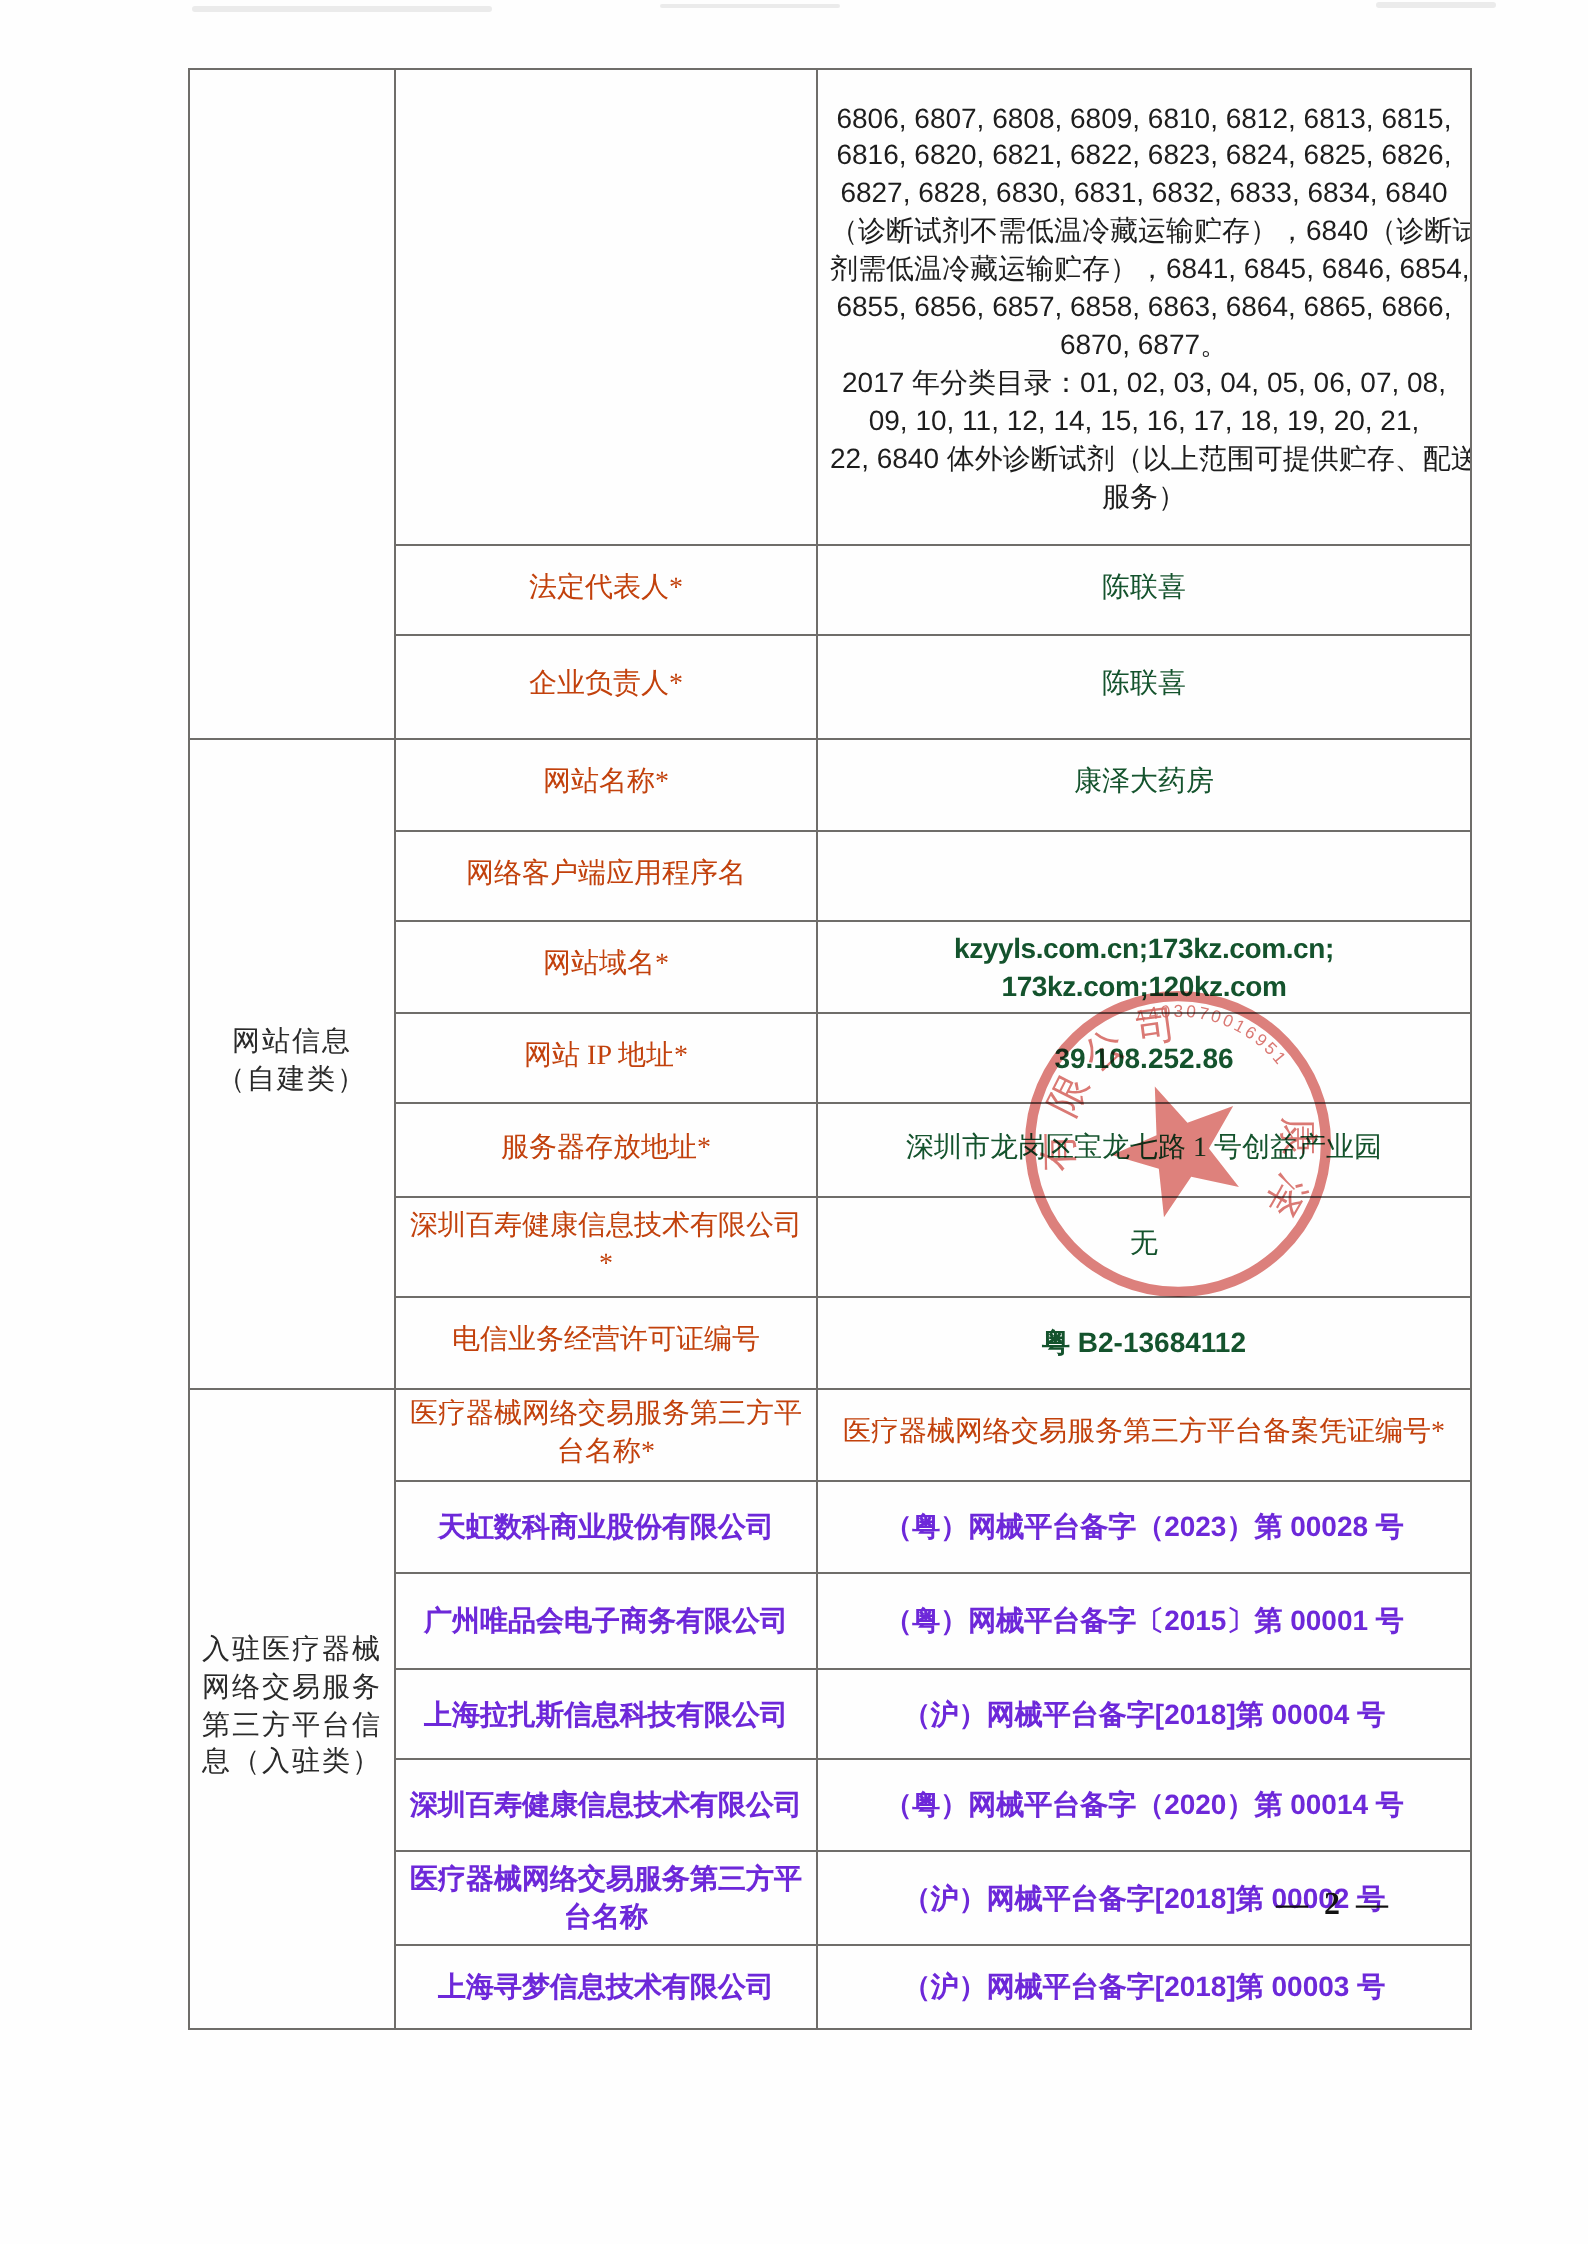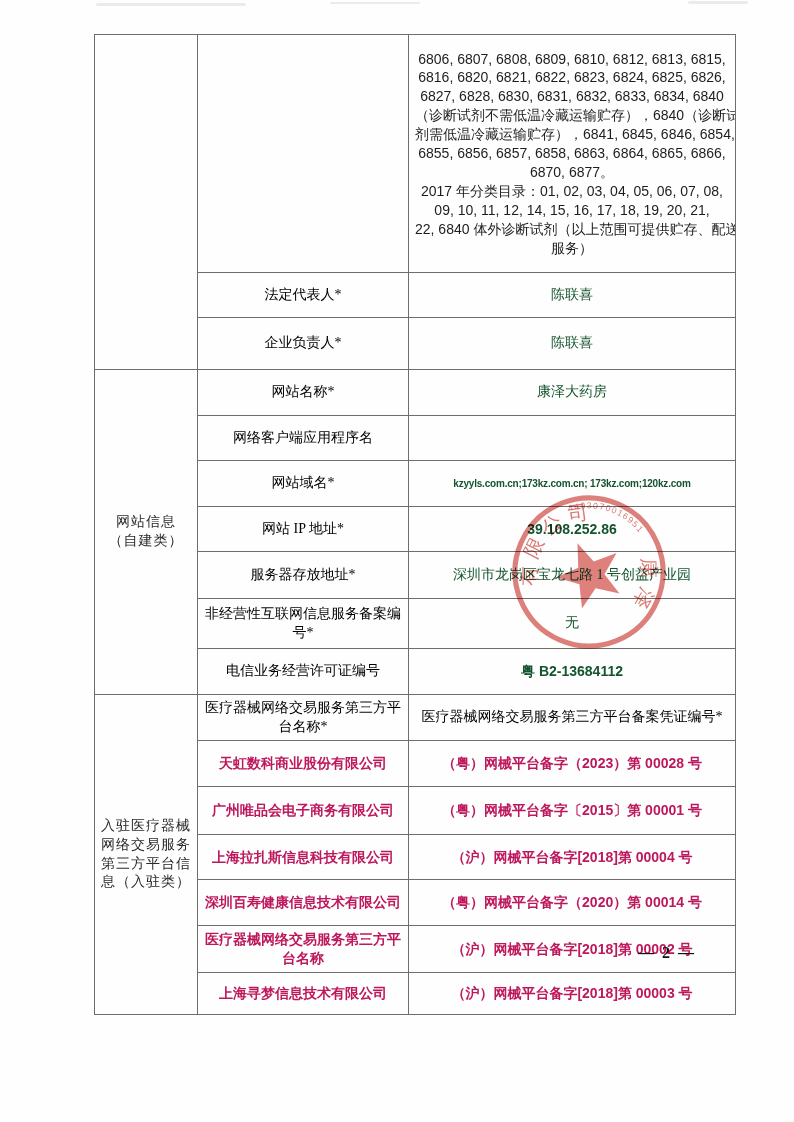--- a/index.html
+++ b/index.html
@@ -36,33 +36,33 @@
   td.scope{
     text-align:left;
     vertical-align:top;
     white-space:pre;
     font-family:"Liberation Sans","DejaVu Sans",sans-serif;
     font-size:13.5px;
     line-height:21px;
     padding:4px 8px;
     color:#1d1d1d;
   }
-  td.label{color:#000000;}
+  td.label{color:#c2410c;}
   td.value{color:#14532d;}
   td.value.sans{
     font-family:"Liberation Sans","DejaVu Sans",sans-serif;
     font-weight:bold;
   }
-  td.value.domain{font-size:10px;letter-spacing:-0.2px;}
+  td.value.domain{font-size:14px;letter-spacing:-0.2px;}
   td.header-cell{font-size:13.5px;}
   td.company,td.cert{
     font-family:"Liberation Sans","DejaVu Sans",sans-serif;
     font-weight:bold;
     font-size:14px;
-    color:#be185d;
+    color:#6d28d9;
   }
   
   tr.h233 td{height:233px;}
   tr.h47 td{height:47px;}
   tr.h45 td{height:45px;}
   tr.h43 td{height:43px;}
   tr.h42 td{height:42px;}
   tr.h41 td{height:41px;}
   tr.h40 td{height:40px;}
   tr.h37 td{height:37px;}
@@ -136,21 +136,21 @@
       </tr>
       <tr class="h40">
         <td class="label">网站 IP 地址*</td>
         <td class="value sans">39.108.252.86</td>
       </tr>
       <tr class="h42">
         <td class="label">服务器存放地址*</td>
         <td class="value">深圳市龙岗区宝龙七路 1 号创益产业园</td>
       </tr>
       <tr class="h45">
-        <td class="label">非经营性互联网信息服务备案编号*</td>
+        <td class="label">深圳百寿健康信息技术有限公司*</td>
         <td class="value">无</td>
       </tr>
       <tr class="h41">
         <td class="label">电信业务经营许可证编号</td>
         <td class="value sans">粤 B2-13684112</td>
       </tr>
 
       <tr class="h41">
         <td class="group" rowspan="7">入驻医疗器械
 网络交易服务

